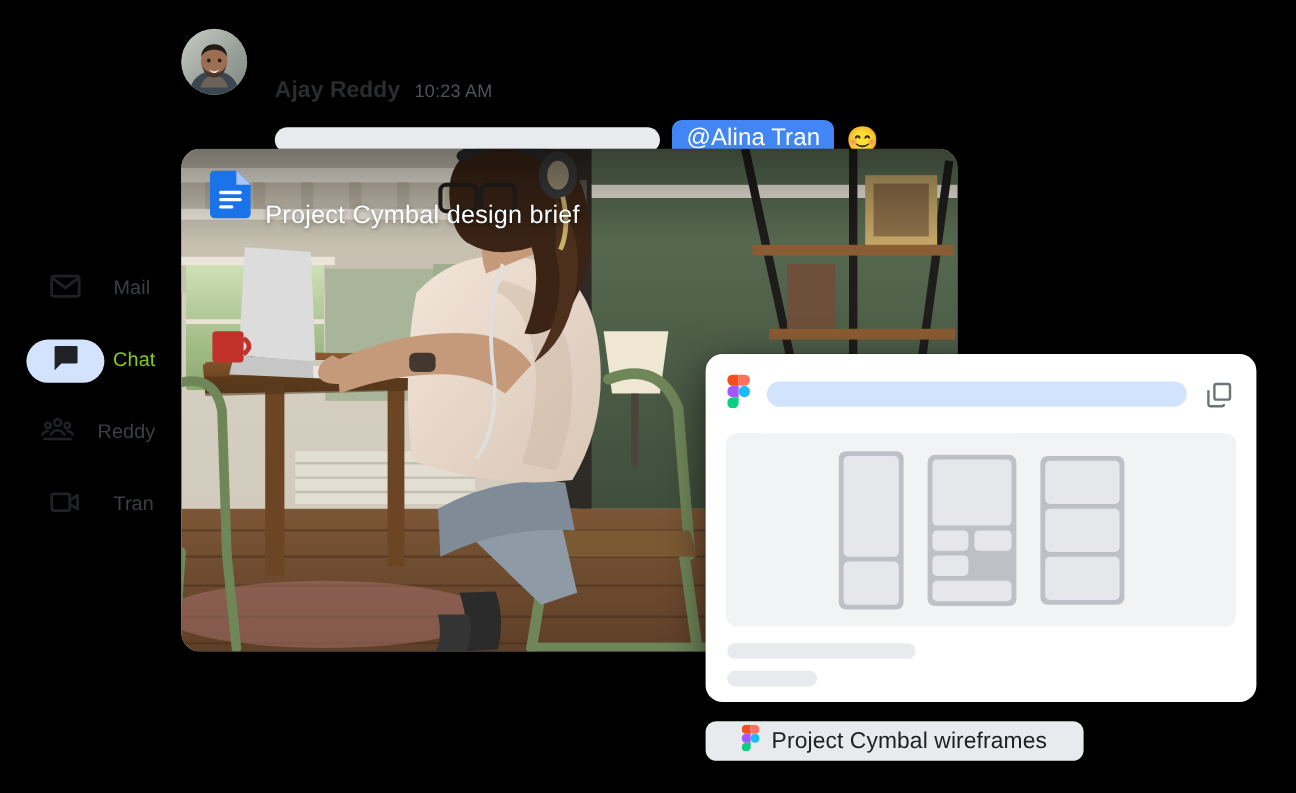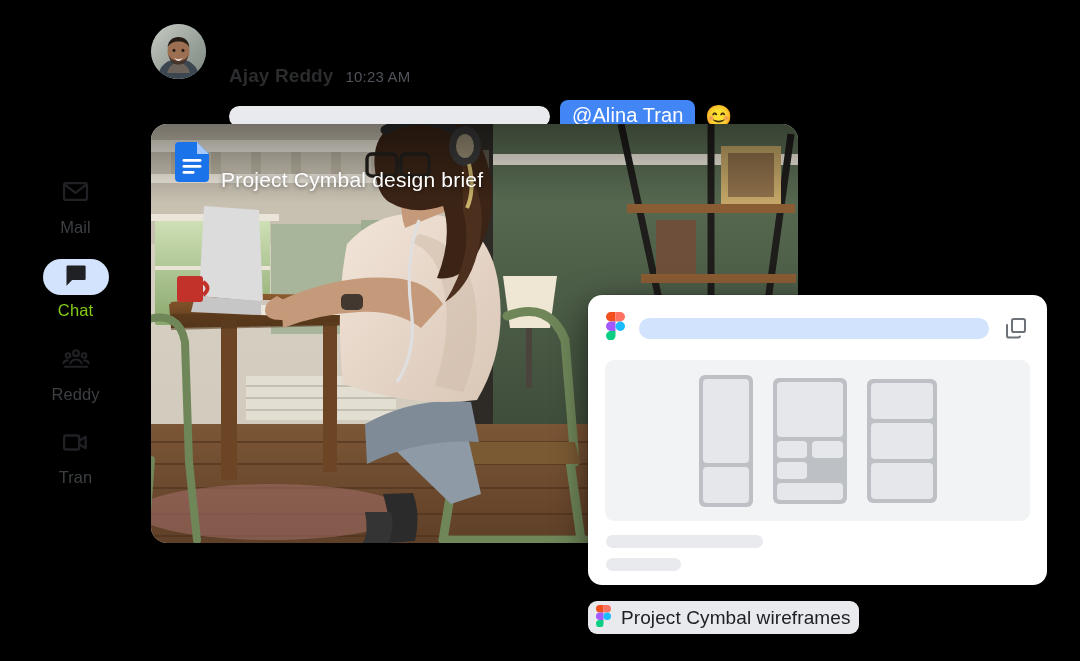--- a/index.html
+++ b/index.html
@@ -11,21 +11,21 @@
   }
   #stage { position:relative; width:1080px; height:661px; background:#000; }
 
   
   #sidebar {
     position:absolute; left:0; top:0; width:151px; height:661px;
     display:flex; flex-direction:column; align-items:center;
     justify-content:center; gap:24px;
   }
   .nav-item {
-    width:108px; display:flex; flex-direction:column;
+    width:108px; display:flex; flex-direction:row;
     align-items:center; gap:7px; cursor:pointer;
   }
   .nav-pill {
     width:66px; height:36px; border-radius:18px;
     display:flex; align-items:center; justify-content:center;
   }
   .nav-item.active .nav-pill { background:#d3e3fd; }
   .nav-label {
     font-size:16.5px; color:#3c4043; letter-spacing:.1px; line-height:1;
   }
@@ -111,21 +111,21 @@
   .wf-row { display:flex; gap:5px; }
   #meta { padding:14px 18px 0 18px; }
   .meta-bar { background:#e8eaed; border-radius:7px; height:13px; }
   .meta-bar.long { width:157px; margin-bottom:10px; }
   .meta-bar.short { width:75px; }
 
   
   #file-chip {
     position:absolute; left:588px; top:601px;
     height:33px; background:#e8eaed; border-radius:9px;
-    display:flex; align-items:center; gap:10px; padding:0 8px;
+    display:flex; align-items:center; gap:10px; padding:0 30px;
     cursor:pointer;
   }
   #file-chip-label {
     font-size:19px; color:#202124; letter-spacing:.1px; white-space:nowrap;
   }
 </style>
 </head>
 <body>
 
 <div id="stage">

